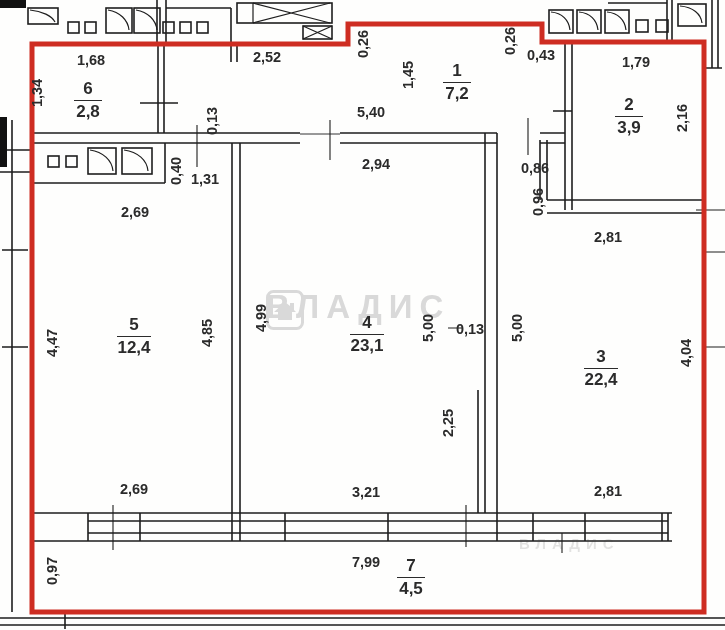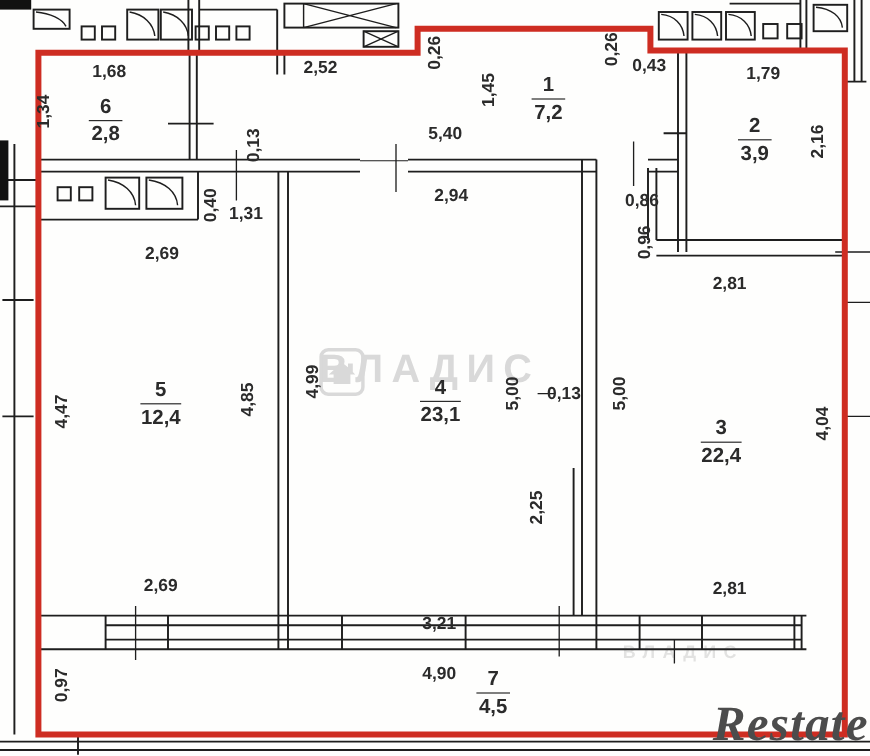--- a/index.html
+++ b/index.html
@@ -128,21 +128,20 @@
   </svg>
 
   <div class="wm-center">
     <svg width="38" height="40" viewBox="0 0 38 40">
       <rect x="1.5" y="1.5" width="35" height="37" rx="6" fill="none" stroke="#d9d9d9" stroke-width="3"></rect>
       <path d="M8 22 L19 12 L24 16 L24 13 L28 13 L28 20 L30 22 L26 22 L26 30 L12 30 L12 22 Z" fill="#d9d9d9"></path>
     </svg>
     <span>ВЛАДИС</span>
   </div>
   <div class="wm-ghost">ВЛАДИС</div>
-  <div class="wm-restate">Restate</div>
 
   <div class="dim" style="left:91px;top:60px">1,68</div>
   <div class="dim v" style="left:37px;top:93px">1,34</div>
   <div class="dim" style="left:267px;top:57px">2,52</div>
   <div class="dim v" style="left:363px;top:44px">0,26</div>
   <div class="dim v" style="left:408px;top:75px">1,45</div>
   <div class="dim v" style="left:510px;top:41px">0,26</div>
   <div class="dim" style="left:541px;top:55px">0,43</div>
   <div class="dim" style="left:636px;top:62px">1,79</div>
   <div class="dim v" style="left:682px;top:118px">2,16</div>
@@ -157,24 +156,24 @@
   <div class="dim" style="left:608px;top:237px">2,81</div>
   <div class="dim v" style="left:52px;top:343px">4,47</div>
   <div class="dim v" style="left:207px;top:333px">4,85</div>
   <div class="dim v" style="left:261px;top:318px">4,99</div>
   <div class="dim v" style="left:428px;top:328px">5,00</div>
   <div class="dim" style="left:470px;top:329px">0,13</div>
   <div class="dim v" style="left:517px;top:328px">5,00</div>
   <div class="dim v" style="left:686px;top:353px">4,04</div>
   <div class="dim v" style="left:448px;top:423px">2,25</div>
   <div class="dim" style="left:134px;top:489px">2,69</div>
-  <div class="dim" style="left:366px;top:520px">3,21</div>
+  <div class="dim" style="left:366px;top:492px">3,21</div>
   <div class="dim" style="left:608px;top:491px">2,81</div>
   <div class="dim v" style="left:52px;top:571px">0,97</div>
-  <div class="dim" style="left:366px;top:562px">4,90</div>
+  <div class="dim" style="left:366px;top:562px">7,99</div>
 
   <div class="room" style="left:457px;top:62px">
     <div>1</div>
     <div class="rline narrow"></div>
     <div>7,2</div>
   </div>
   <div class="room" style="left:629px;top:96px">
     <div>2</div>
     <div class="rline narrow"></div>
     <div>3,9</div>

